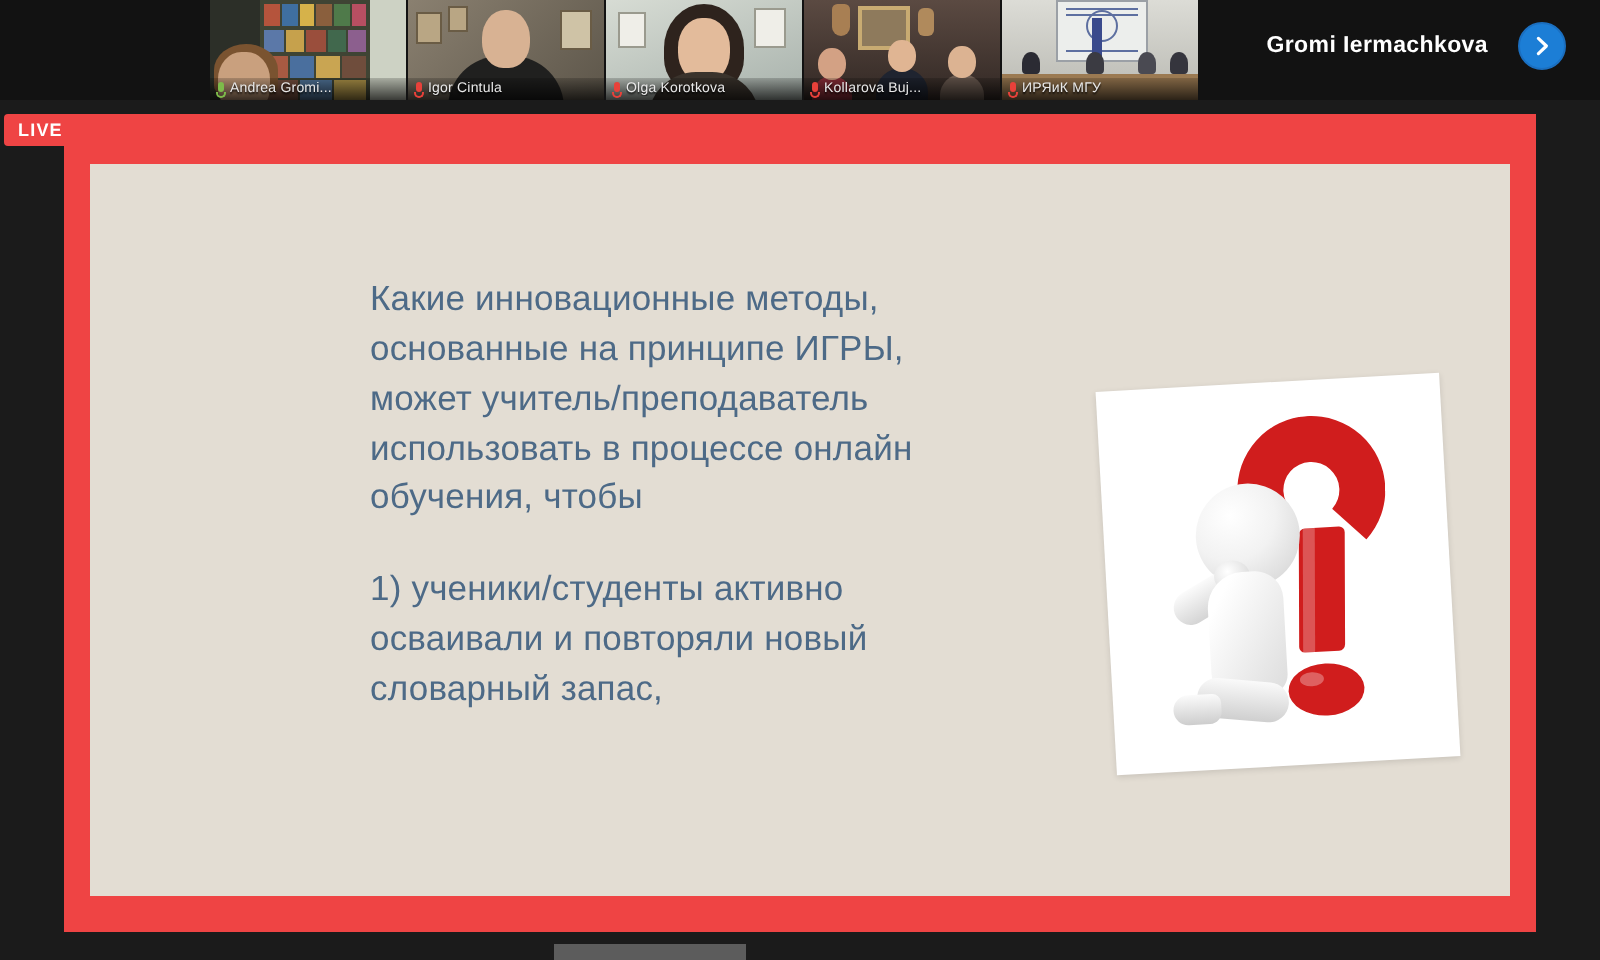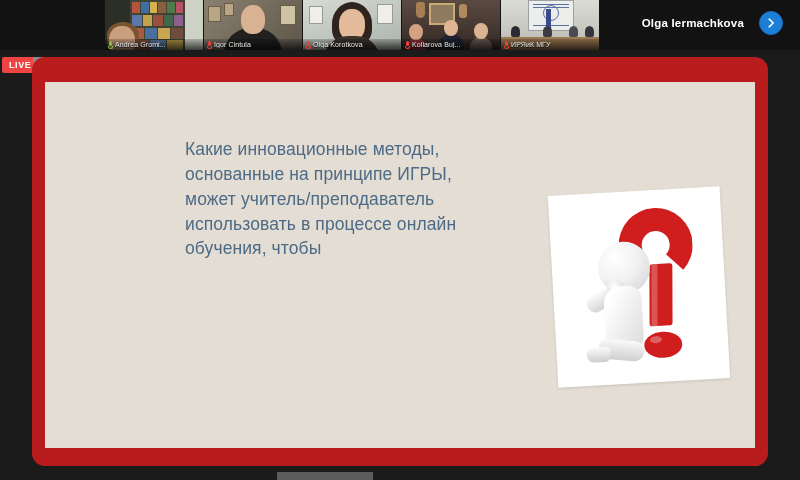--- a/index.html
+++ b/index.html
@@ -144,22 +144,21 @@
   }
   #stream-pill .caret i {
     display:block; width:0; height:0;
     border-left:2.5px solid transparent; border-right:2.5px solid transparent;
     border-top:3px solid #3b3b3b;
   }
 
   
   #stage {
     position:absolute; left:32px; top:57px; width:736px; height:409px;
-    background:#b91c1c;
-    border-radius:13px;
+    background:#ef4444;
   }
   #slide {
     position:absolute; left:13px; top:25px; right:13px; bottom:18px;
     background:#e3ddd3;
     overflow:hidden;
   }
   #slide-text {
     position:absolute; left:140px; top:55px; width:310px;
     color:#4d6a87;
     font-size:17.5px; line-height:1.42;
@@ -375,21 +374,21 @@
         <span class="micicon">
             <i></i>
             <b></b>
           </span>
         <span class="nm">ИРЯиК МГУ</span>
       </div>
     </div>
 
   </div>
 
-  <div id="speaker-label">Olga Iermachkova</div>
+  <div id="speaker-label">Gromi Iermachkova</div>
   <div id="next-btn">
     <span>
       <svg width="12" height="12" viewBox="0 0 12 12">
         <path d="M4.2 2.2 L8.2 6 L4.2 9.8" fill="none" stroke="#ffffff" stroke-width="1.6" stroke-linecap="round" stroke-linejoin="round"></path>
       </svg>
     </span>
   </div>
 
   <div id="live-badge">LIVE</div>
   <div id="stream-pill">
@@ -397,20 +396,21 @@
     <span class="caret">
         <i></i>
       </span>
   </div>
 
   <div id="stage">
     <div id="slide">
 
       <div id="slide-text">
         <p>Какие инновационные методы, основанные на принципе ИГРЫ, может учитель/преподаватель использовать в процессе онлайн обучения, чтобы</p>
+        <p class="gap">1) ученики/студенты активно осваивали и повторяли новый словарный запас,</p>
       </div>
 
       <div id="qcard">
         <div class="inner">
           <div class="qmark">
             <div class="hook"></div>
             <div class="stem"></div>
             <div class="dot"></div>
           </div>
           <div class="figure">

